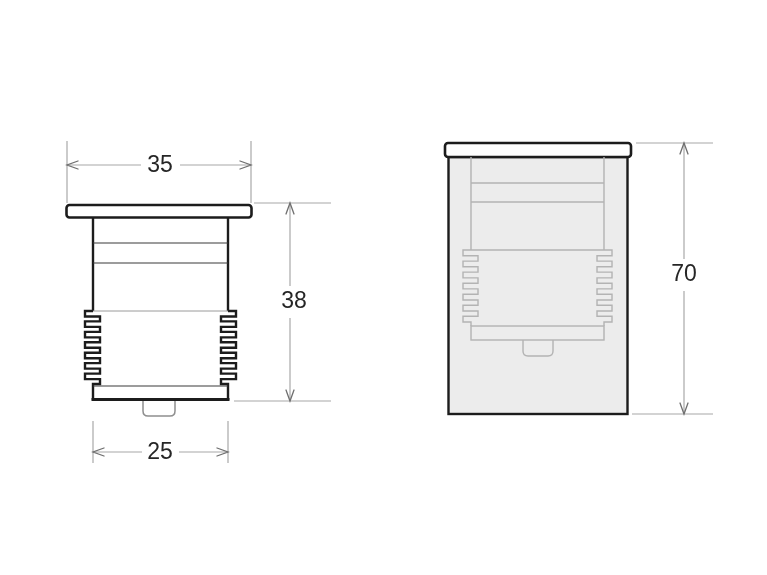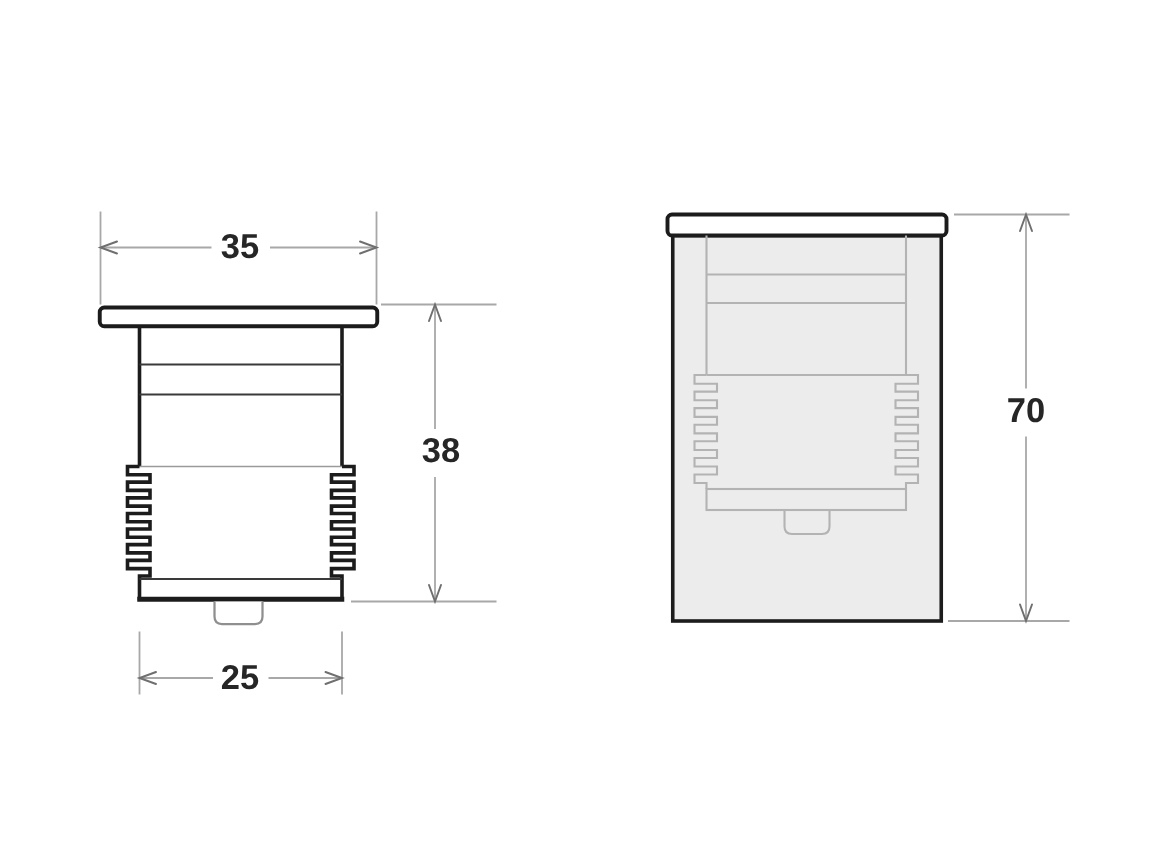--- a/index.html
+++ b/index.html
@@ -6,21 +6,20 @@
     margin: 0;
     padding: 0;
     background: var(--background, #ffffff);
   }
   .canvas {
     position: relative;
     width: 767px;
     height: 575px;
     background: var(--background, #ffffff);
     font-family: "Liberation Sans", sans-serif;
-    font-weight: bold;
   }
   svg { display: block; }
 
   .outline       { stroke: var(--outline); fill: none; stroke-width: 2.4; stroke-linejoin: miter; }
   .outline-thick { stroke: var(--outline); fill: none; stroke-width: 3.2; }
   .thin          { stroke: var(--thin_line); fill: none; stroke-width: 1.2; }
   .grayline      { stroke: var(--gray_line); fill: none; stroke-width: 1; }
   .inner         { stroke: var(--inner_line); fill: none; stroke-width: 1.4; stroke-linejoin: miter; }
   .flange        { fill: #ffffff; stroke: var(--outline); stroke-width: 2.6; }
   .sleeve        { fill: var(--sleeve_fill); stroke: var(--outline); stroke-width: 2.4; }

